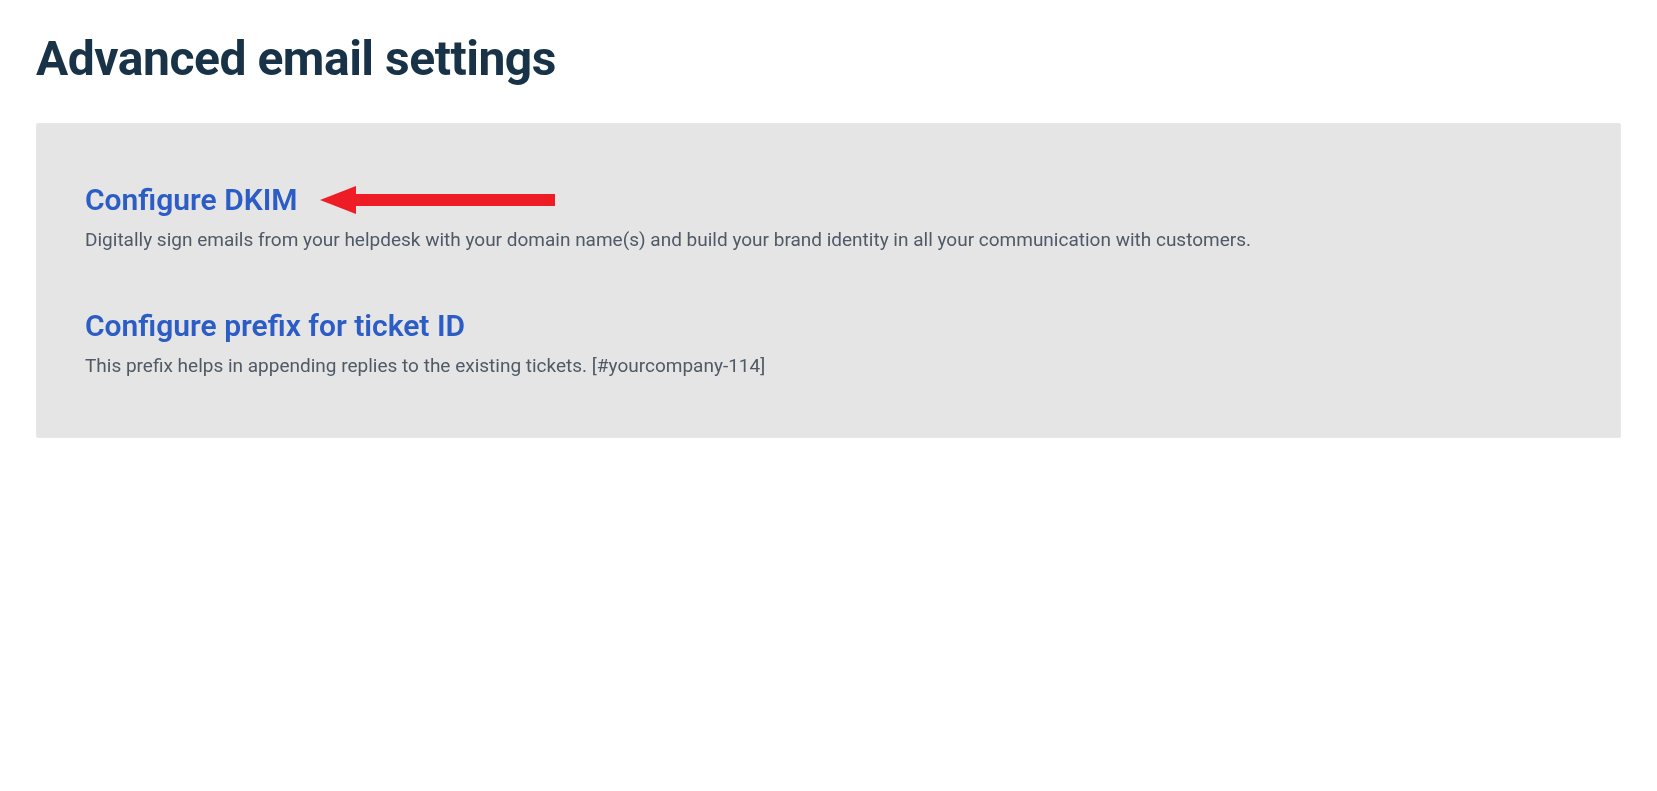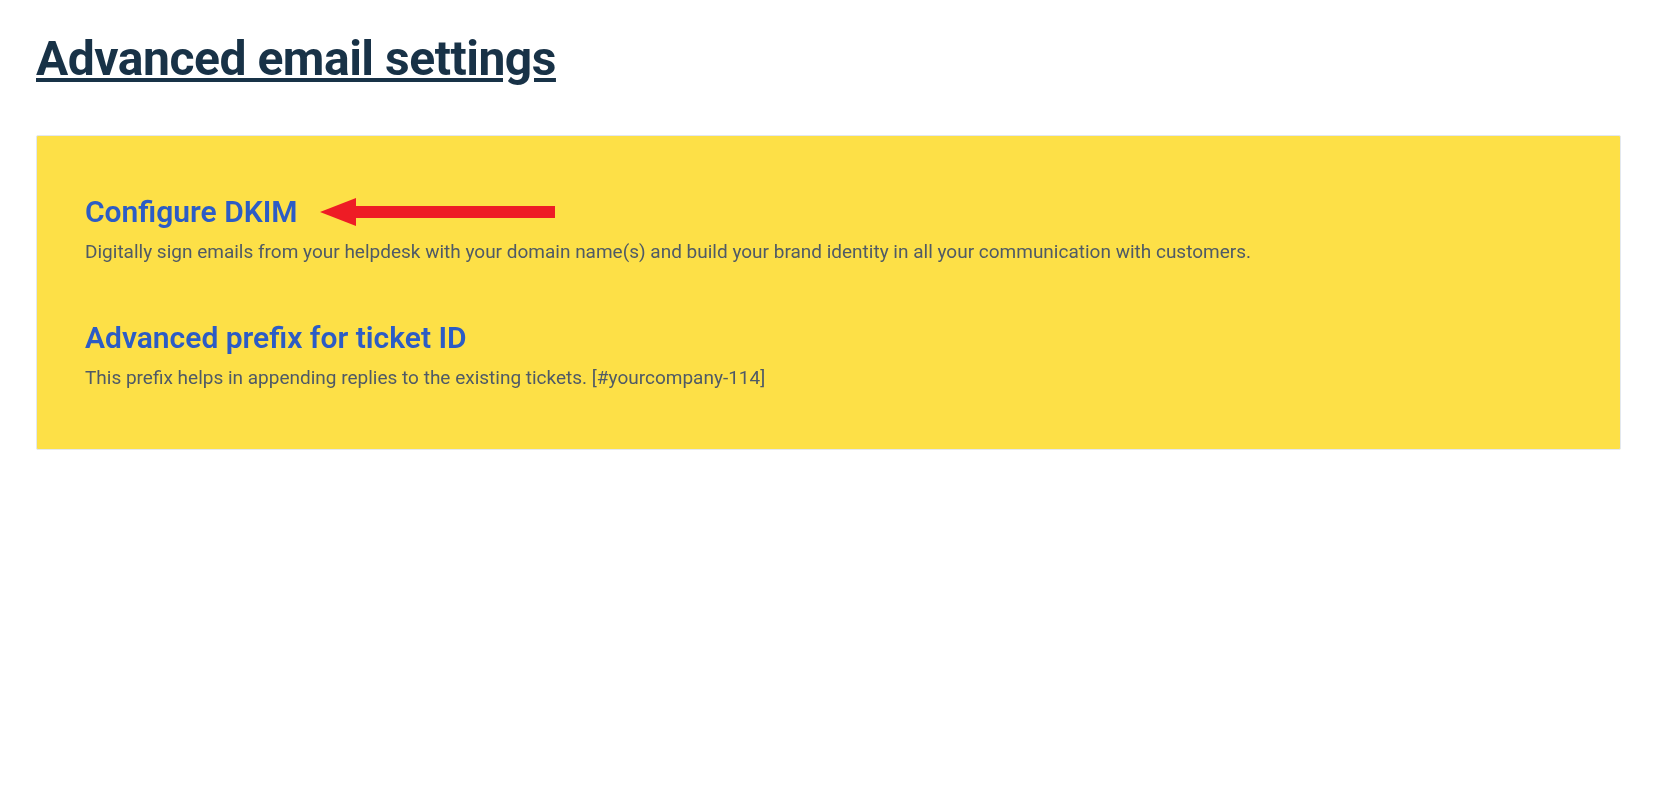--- a/index.html
+++ b/index.html
@@ -6,26 +6,25 @@
     body {
       font-family: -apple-system, BlinkMacSystemFont, "Segoe UI", Roboto, Helvetica, Arial, sans-serif;
       background: #ffffff;
       padding: 30px 36px;
       width: 1657px;
     }
     .page-title {
       font-size: 48px;
       font-weight: 700;
       color: #183247;
-      margin-bottom: 48px;
+      margin-bottom: 36px;
       letter-spacing: -0.01em;
-      text-decoration: underline;
     }
     .panel {
-      background: #fde047;
+      background: #e5e5e5;
       border: 1px solid #e3e8ee;
       border-radius: 2px;
       padding: 56px 48px 56px 48px;
     }
     .setting-block {
       margin-bottom: 52px;
     }
     .setting-block:last-child { margin-bottom: 0; }
     .setting-title-row {
       display: flex;
@@ -70,18 +69,18 @@
           <polygon points="0,17 36,3 36,31" fill="#ee1c25"></polygon>
         </svg>
       </span>
     </div>
     <p class="setting-desc">Digitally sign emails from your helpdesk with your domain name(s) and build your brand identity in all your communication with customers.</p>
   </div>
 
 
   <div class="setting-block">
     <div class="setting-title-row">
-      <a class="setting-link">Advanced prefix for ticket ID</a>
+      <a class="setting-link">Configure prefix for ticket ID</a>
     </div>
     <p class="setting-desc">This prefix helps in appending replies to the existing tickets. [#yourcompany-114]</p>
   </div>
 
 </div>
 
 </body></html>

